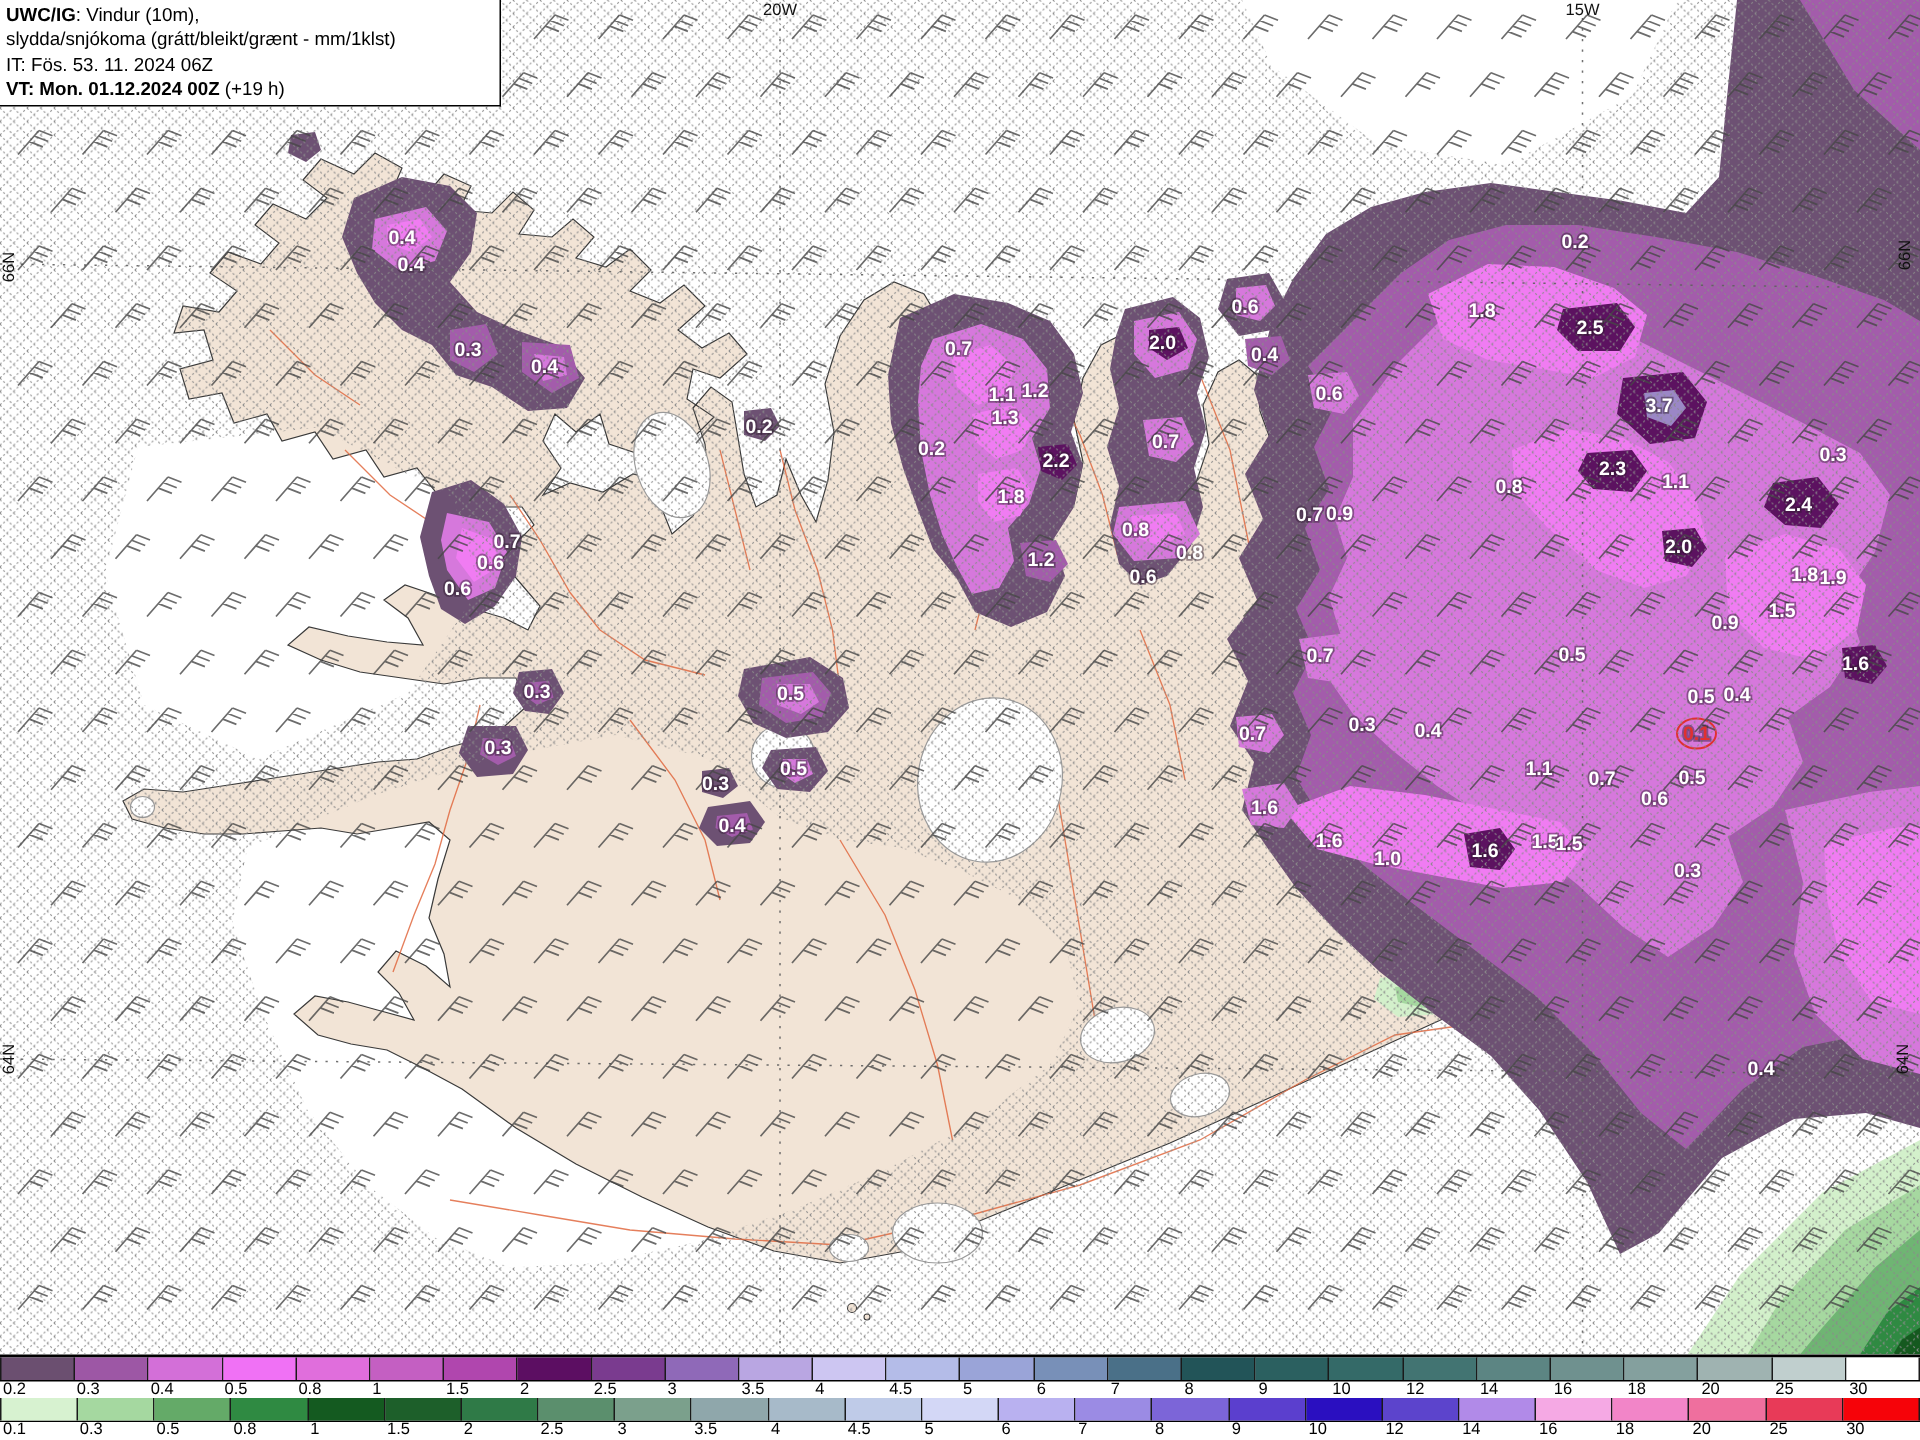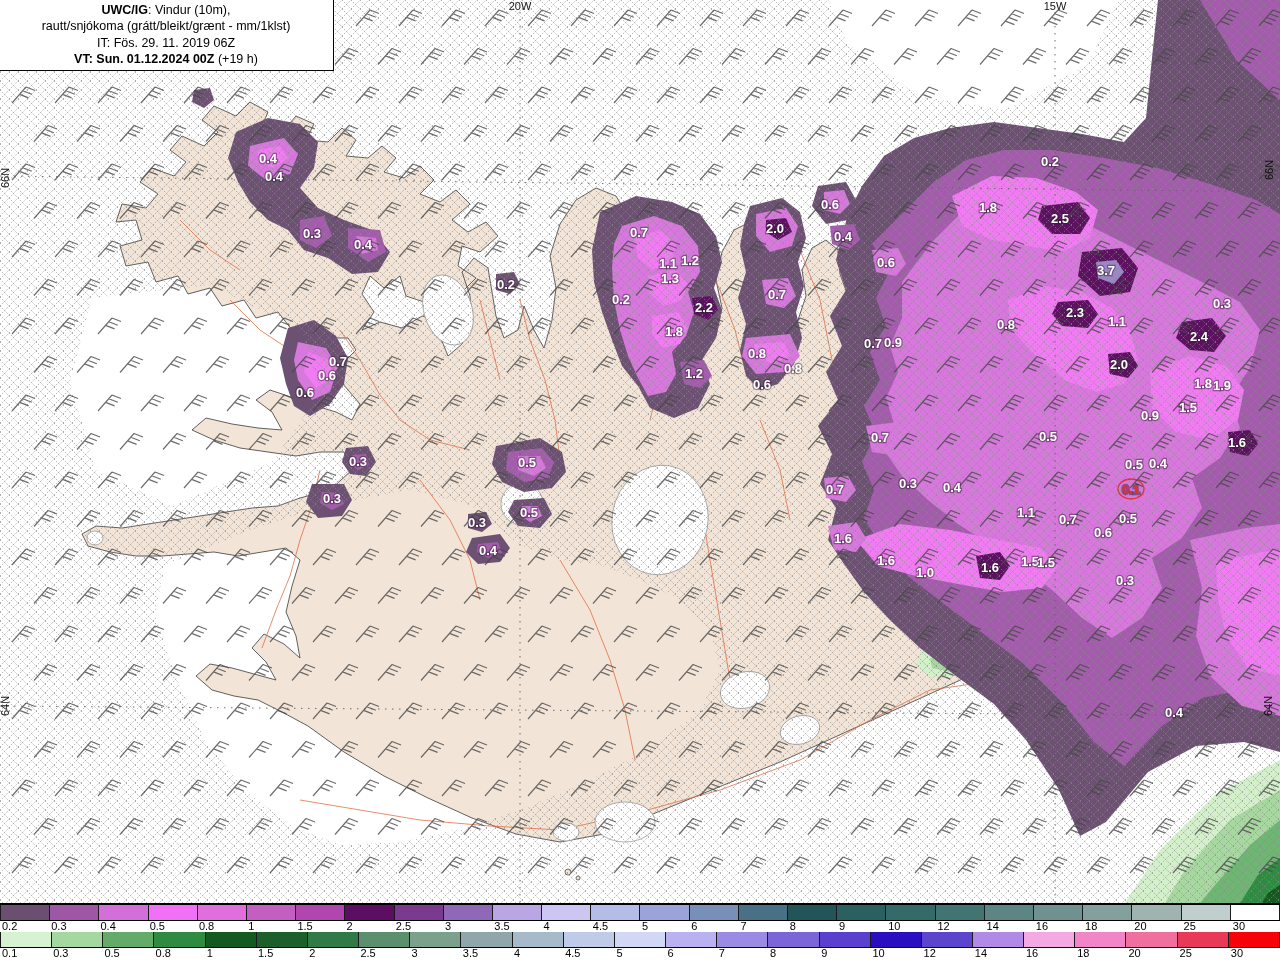--- a/index.html
+++ b/index.html
@@ -1,21 +1,21 @@
 <!DOCTYPE html>
 <html><head>
 <meta charset="utf-8">
 <style>
   html,body{margin:0;padding:0;background:#ddd;}
   .stage{position:relative;width:1280px;height:960px;background:#fff;overflow:hidden;
          font-family:"Liberation Sans","DejaVu Sans",sans-serif;}
   #map{position:absolute;top:0;left:0;}
   .header-box{position:absolute;top:0;left:0;width:324px;background:#fff;z-index:6;
     padding:2px 5px 3px 4px;border-right:1.3px solid #000;border-bottom:1.3px solid #000;
-    font-size:12.5px;line-height:16.3px;color:#000;text-align:center;}
+    font-size:12.5px;line-height:16.3px;color:#000;}
   .header-box b{font-weight:bold;}
   #legend{position:absolute;left:0;top:903px;width:1280px;height:57px;background:#fff;
     border-top:2px solid #000;box-sizing:border-box;z-index:6;}
   .cbar{display:flex;height:16px;border-bottom:1px solid #000;box-sizing:border-box;}
   .cbar .sw{flex:1;border-right:1px solid #1a1a1a;box-sizing:border-box;}
   .cbar .sw:first-child{border-left:1px solid #1a1a1a;}
   .clabels{position:relative;height:11px;}
   .clabels span{position:absolute;top:0;font-size:11px;line-height:11px;color:#000;white-space:nowrap;}
   .clabels.r2{height:12px;}
 </style>
@@ -244,23 +244,23 @@
         <text x="1055" y="10" text-anchor="middle" font-size="11" fill="#111">15W</text>
         <text x="9" y="178" text-anchor="middle" font-size="11" fill="#111" transform="rotate(-90 9 178)">66N</text>
         <text x="9" y="706" text-anchor="middle" font-size="11" fill="#111" transform="rotate(-90 9 706)">64N</text>
         <text x="1273" y="170" text-anchor="middle" font-size="11" fill="#111" transform="rotate(-90 1273 170)">66N</text>
         <text x="1272" y="706" text-anchor="middle" font-size="11" fill="#111" transform="rotate(-90 1272 706)">64N</text>
       </g>
 </svg>
 
 <div class="header-box">
   <div><b>UWC/IG</b><span>: Vindur (10m),</span></div>
-  <div>rautt/snjókoma (grátt/bleikt/grænt - mm/1klst)</div>
-  <div>IT: Fös. 29. 11. 2019 06Z</div>
-  <div><b>VT: Sun. 01.12.2024 00Z</b><span> (+19 h)</span></div>
+  <div>slydda/snjókoma (grátt/bleikt/grænt - mm/1klst)</div>
+  <div>IT: Fös. 53. 11. 2024 06Z</div>
+  <div><b>VT: Mon. 01.12.2024 00Z</b><span> (+19 h)</span></div>
 </div>
 
 <div id="legend">
   <div class="cbar" id="bar1">
         <div class="sw" style="background: rgb(107, 79, 112);"></div>
         <div class="sw" style="background: rgb(157, 87, 165);"></div>
         <div class="sw" style="background: rgb(211, 111, 216);"></div>
         <div class="sw" style="background: rgb(240, 113, 245);"></div>
         <div class="sw" style="background: rgb(224, 110, 220);"></div>
         <div class="sw" style="background: rgb(196, 95, 194);"></div>

